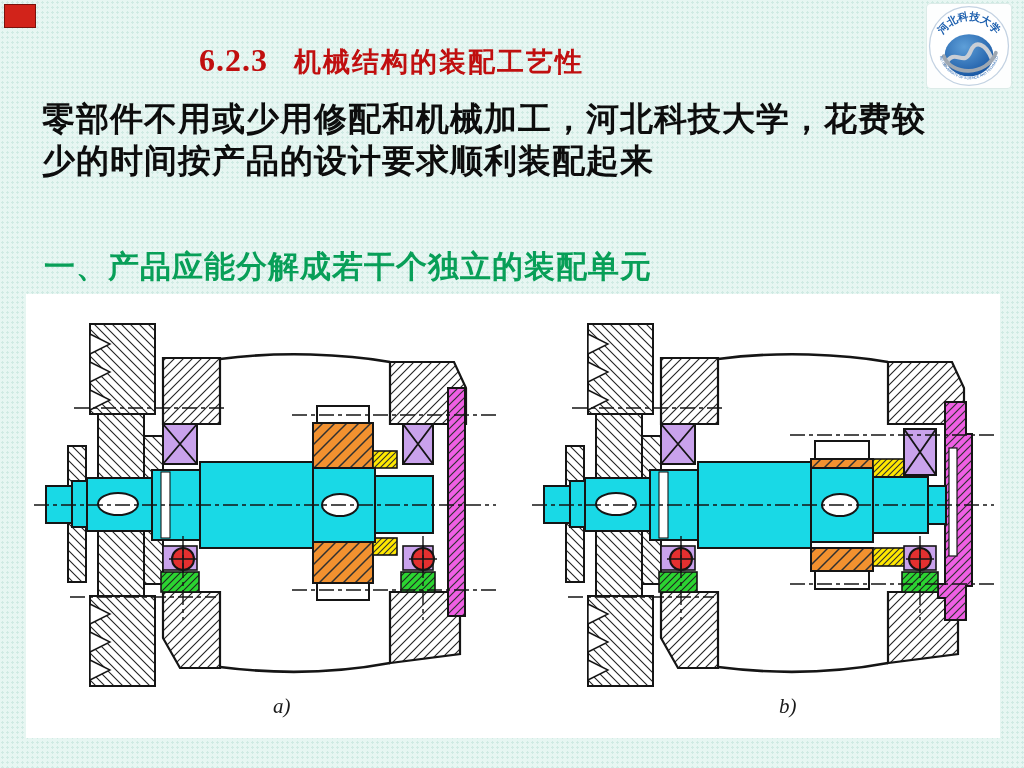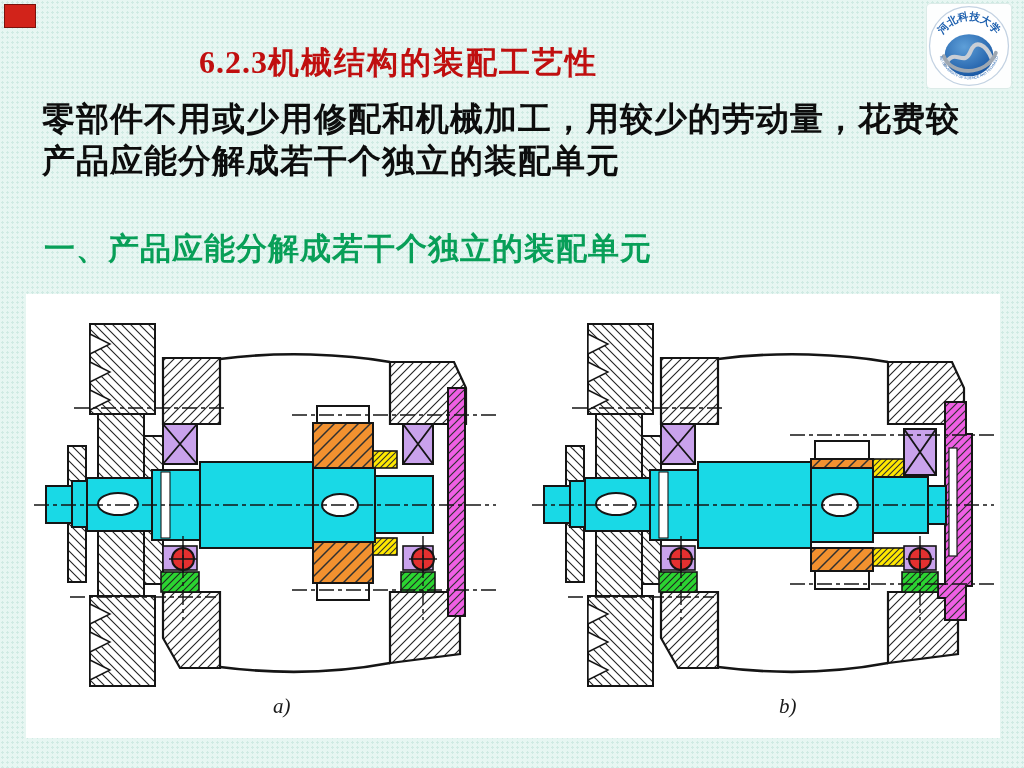--- a/index.html
+++ b/index.html
@@ -7,27 +7,27 @@
        font-family:"Liberation Sans", sans-serif;}
   .slide{position:absolute;inset:0;width:1024px;height:768px;
        background-color:#e7f6f2;
        background-image:radial-gradient(circle,#cfeae3 1px,rgba(0,0,0,0) 1.4px);
        background-size:5px 5px;}
   .corner{position:absolute;left:4px;top:4px;width:30px;height:22px;
        background:#d2231a;border:1px solid #7a120c;}
   .title{position:absolute;left:199px;top:42px;white-space:nowrap;
        color:#c00f0f;font-weight:bold;}
   .tnum{font-family:"Liberation Serif", serif;font-size:32px;letter-spacing:1px;}
-  .ttxt{font-size:31px;letter-spacing:2px;}
+  .ttxt{font-size:27px;margin-left:26px;letter-spacing:2px;}
   .logo-badge{position:absolute;left:927px;top:4px;width:84px;height:84px;
        background:#fdfefe;border-radius:4px;box-shadow:0 0 0 1px #dcebe8;}
   .para{position:absolute;left:42px;top:98px;width:950px;color:#0d0d0d;
        font-weight:bold;font-size:33px;line-height:42px;letter-spacing:1px;}
   .para .l1{padding-left:70px;}
-  .heading{position:absolute;left:44px;top:228px;color:#089f58;
+  .heading{position:absolute;left:44px;top:246px;color:#089f58;
        font-weight:bold;font-size:31px;letter-spacing:1px;white-space:nowrap;}
   .panel{position:absolute;left:26px;top:294px;width:974px;height:444px;
        background:#ffffff;}
   .diag{position:absolute;top:2px;}
   #diagA{left:4px;}
   #diagB{left:502px;}
   .flabel{position:absolute;font:italic 21px "Liberation Serif", serif;
        color:#1a1a1a;width:40px;}
   .la{left:247px;top:400px;}
   .lb{left:753px;top:400px;}
@@ -60,22 +60,22 @@
       <path d="M22,72 C33,50 44,77 52,56 C58,42 70,48 77,65" stroke="#c9ced5" stroke-width="5" fill="none" stroke-linecap="round"></path>
       <path d="M20,62 C28,85 71,87 82,58" stroke="#9fa8b2" stroke-width="4.5" fill="none" stroke-linecap="round"></path>
       <path id="arcB" d="M15,62 A36,36 0 0 0 85,62" fill="none"></path>
       <text font-size="4.2" fill="#1c5fae">
         <textPath href="#arcB" startOffset="50%" text-anchor="middle">HEBEI UNIVERSITY OF SCIENCE AND TECHNOLOGY</textPath>
       </text>
     </svg>
   </div>
 
   <div class="para">
-    <div>零部件不用或少用修配和机械加工，用较少的劳动量，花费较</div>
-    <div>产品应能分解成若干个独立的装配单元</div>
+    <div>零部件不用或少用修配和机械加工，河北科技大学，花费较</div>
+    <div>少的时间按产品的设计要求顺利装配起来</div>
   </div>
 
   <div class="heading">一、产品应能分解成若干个独立的装配单元</div>
 
   <div class="panel">
     <svg id="diagA" class="diag" viewBox="0 0 480 434" width="480" height="434">
         <defs>
     <pattern id="ahw" patternUnits="userSpaceOnUse" width="9" height="9">
             <rect width="9" height="9" fill="#fff"></rect>
             <path d="M-2,11 11,-2 M-2,2 2,-2 M7,11 11,7" stroke="#222" stroke-width="1.1"></path>

